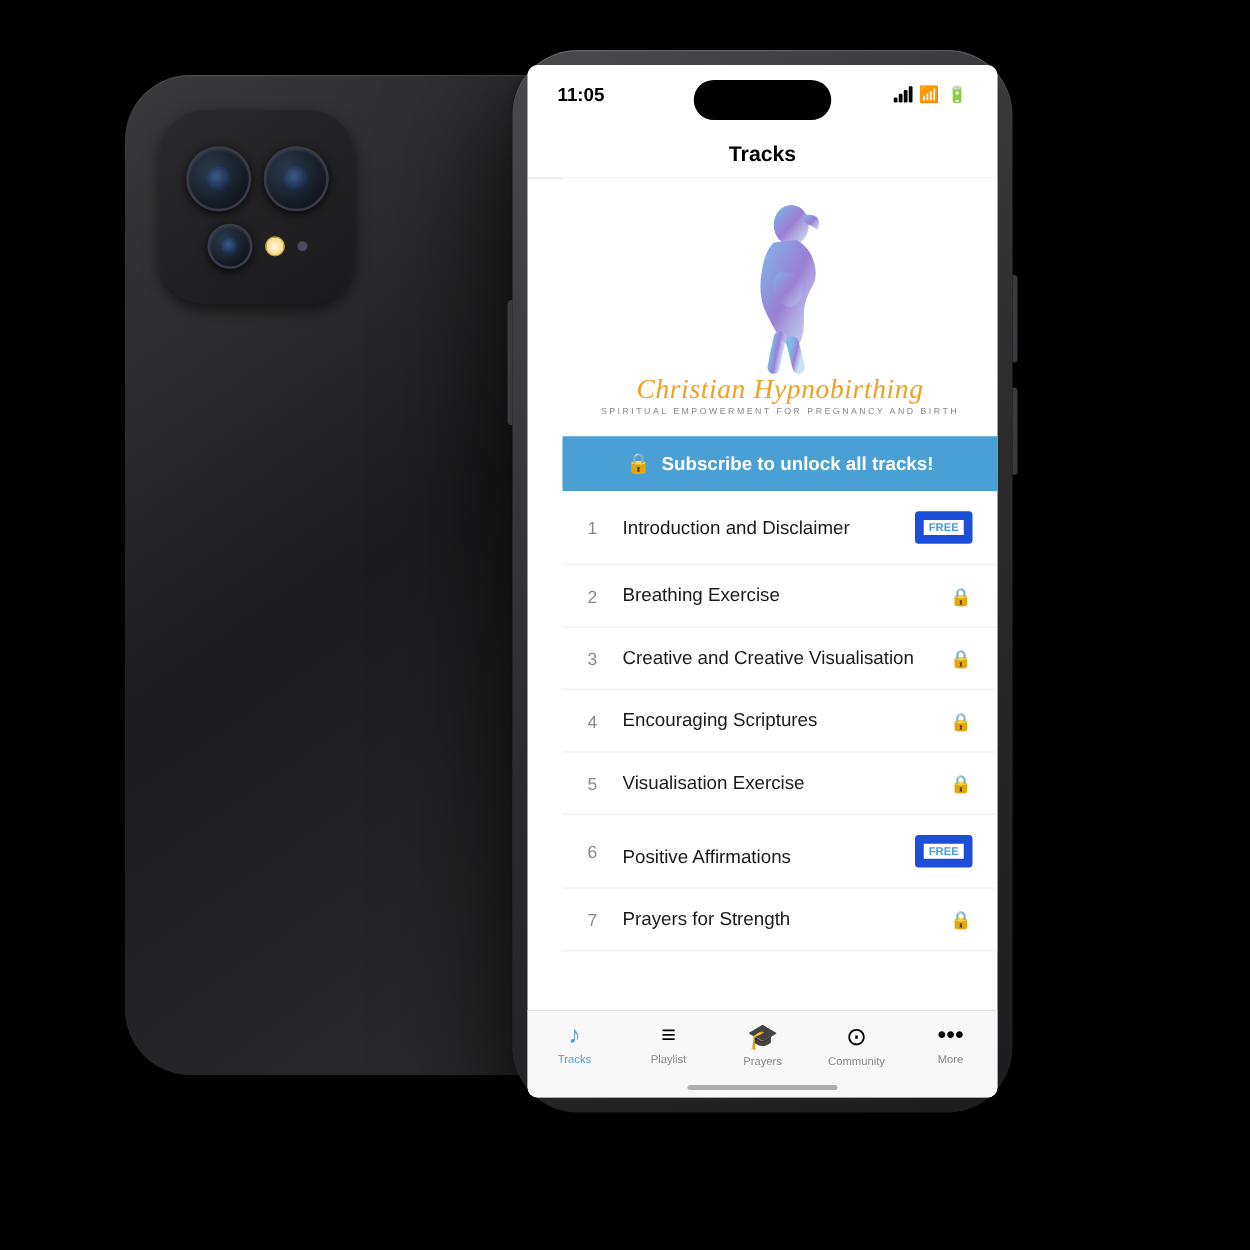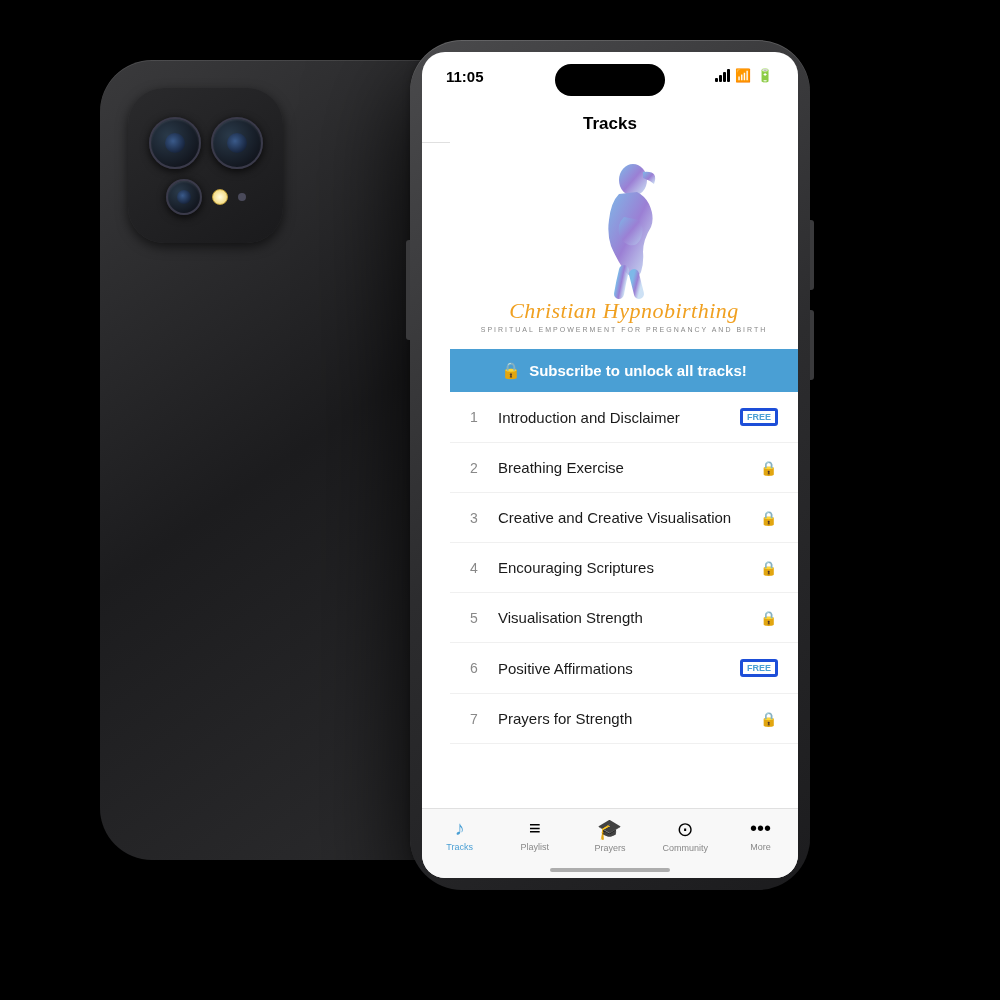--- a/index.html
+++ b/index.html
@@ -158,21 +158,21 @@
     }
 
     
     .screen {
       position: absolute;
       top: 12px;
       left: 12px;
       right: 12px;
       bottom: 12px;
       background: #fff;
-      border-radius: 23px;
+      border-radius: 8px;
       overflow: hidden;
     }
 
     
     .dynamic-island {
       position: absolute;
       top: 12px;
       left: 50%;
       transform: translateX(-50%);
       width: 110px;
@@ -307,21 +307,21 @@
 
     .track-name {
       font-size: 15px;
       color: #1a1a1a;
       flex: 1;
     }
 
     .track-badge {
       font-size: 9px;
       color: #4a9fd4;
-      border: 3px solid #1d4ed8;
+      border: 7px solid #1d4ed8;
       border-radius: 3px;
       padding: 1px 4px;
       margin-left: 6px;
       font-weight: 600;
     }
 
     .lock-icon {
       font-size: 14px;
       color: #888;
       margin-left: 4px;
@@ -495,21 +495,21 @@
             <div class="track-item">
               <span class="track-number">4</span>
               <span style="flex: 1 1 0%; display: flex; align-items: center;">
                 <span class="track-name">Encouraging Scriptures</span>
                 <span class="lock-icon">🔒</span>
               </span>
             </div>
             <div class="track-item">
               <span class="track-number">5</span>
               <span style="flex: 1 1 0%; display: flex; align-items: center;">
-                <span class="track-name">Visualisation Strength</span>
+                <span class="track-name">Visualisation Exercise</span>
                 <span class="lock-icon">🔒</span>
               </span>
             </div>
             <div class="track-item">
               <span class="track-number">6</span>
               <span style="flex: 1 1 0%; display: flex; align-items: flex-end;">
                 <span class="track-name">Positive Affirmations</span>
                 <span class="track-badge">FREE</span>
               </span>
             </div>

